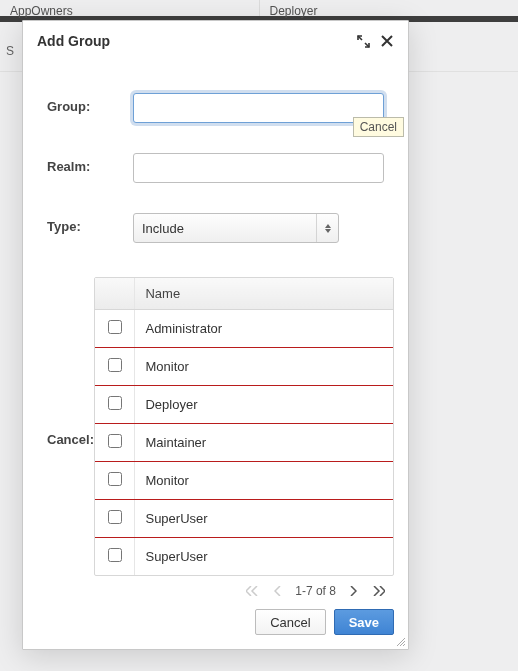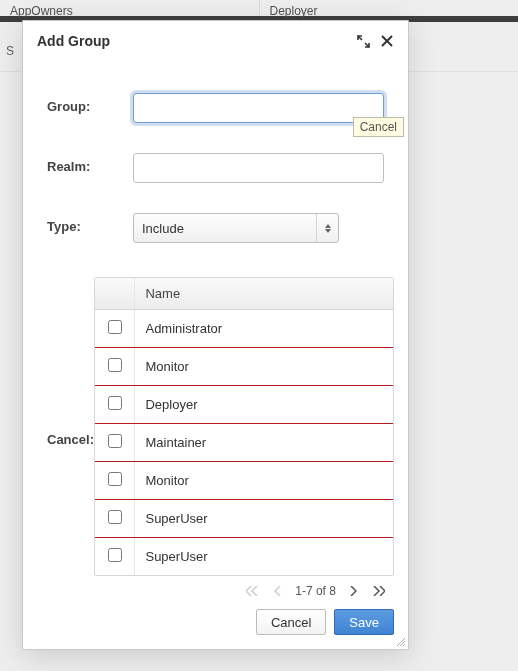--- a/index.html
+++ b/index.html
@@ -201,21 +201,21 @@
   }
   .btn-default {
     background: linear-gradient(#fff,#f3f3f3);
     border: 1px solid #bcbcbc;
     color:#333;
   }
   .btn-primary {
     background: linear-gradient(#5c9be0,#3f84d4);
     border: 1px solid #2f6bb3;
     color:#fff;
-    font-weight:400;
+    font-weight:700;
   }
   .resize-grip {
     position:absolute;
     right:2px; bottom:2px;
     width:12px;height:12px;
     cursor: se-resize;
   }
   .resize-grip svg { display:block; }
 </style>
 </head>

